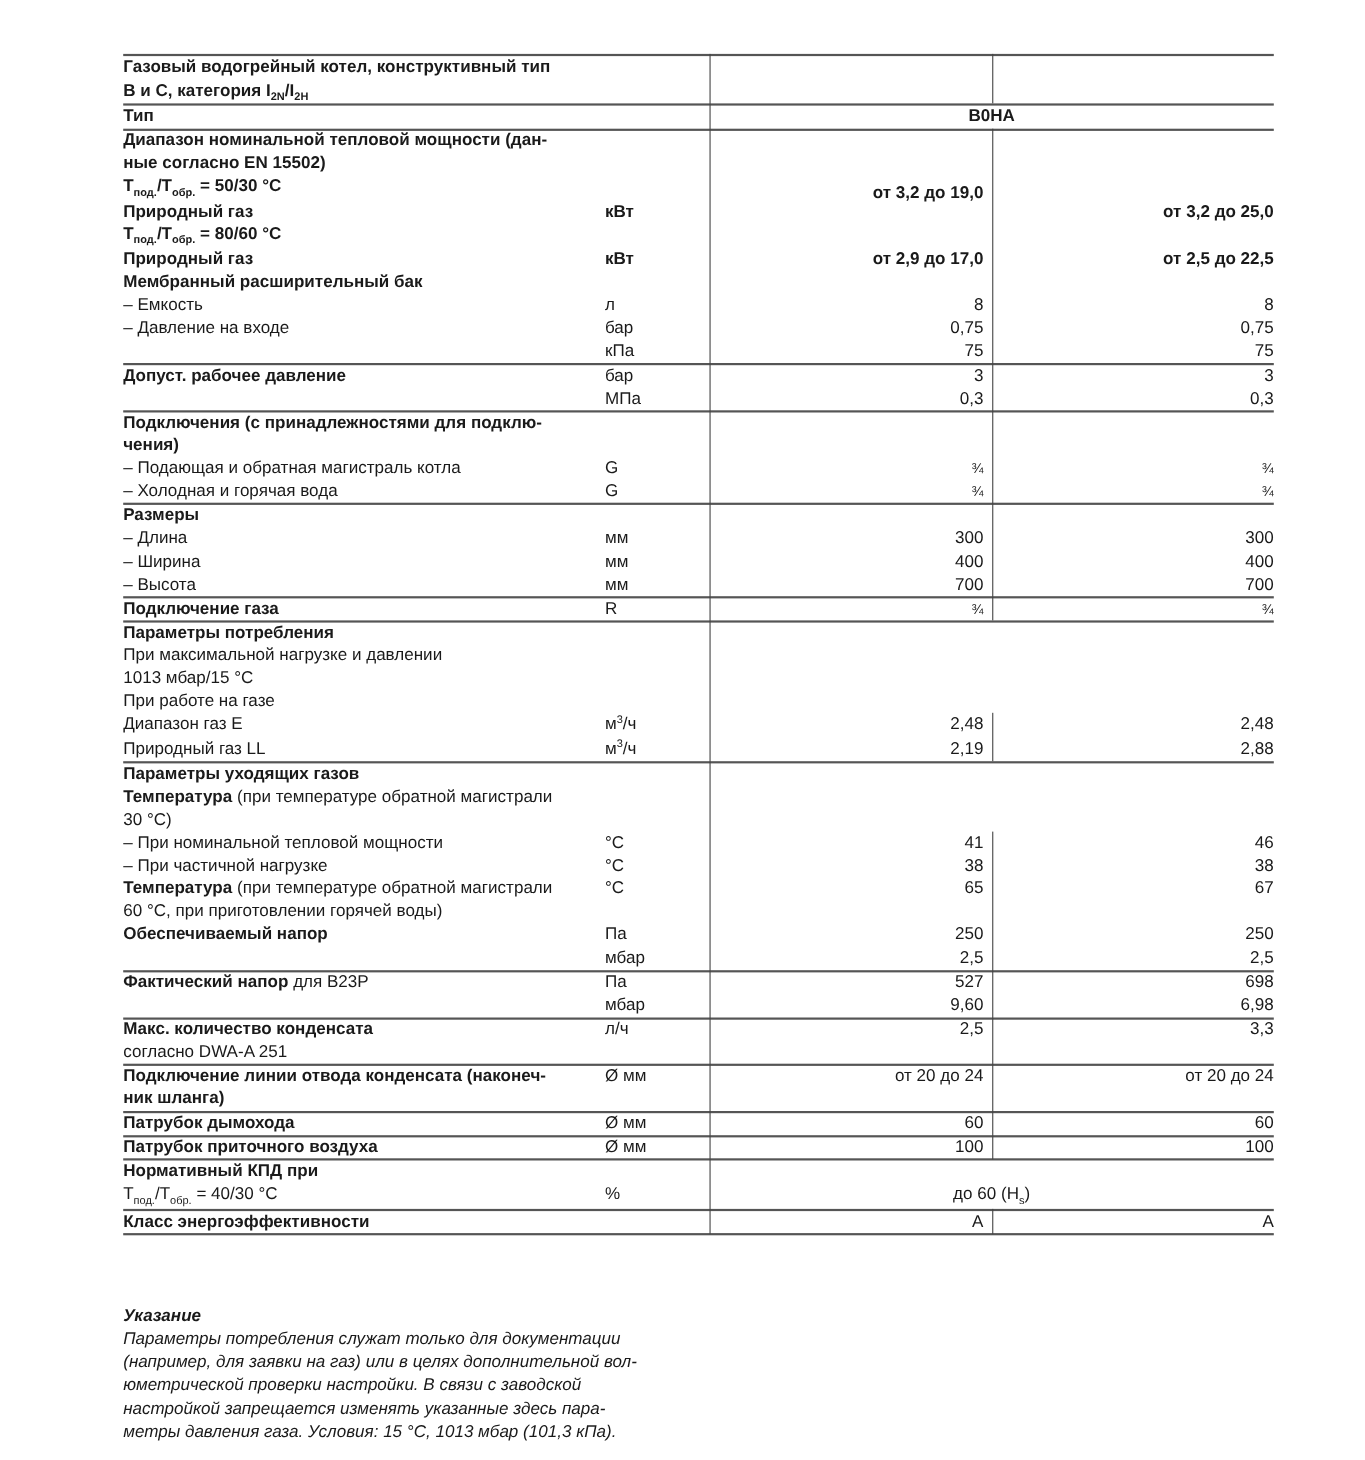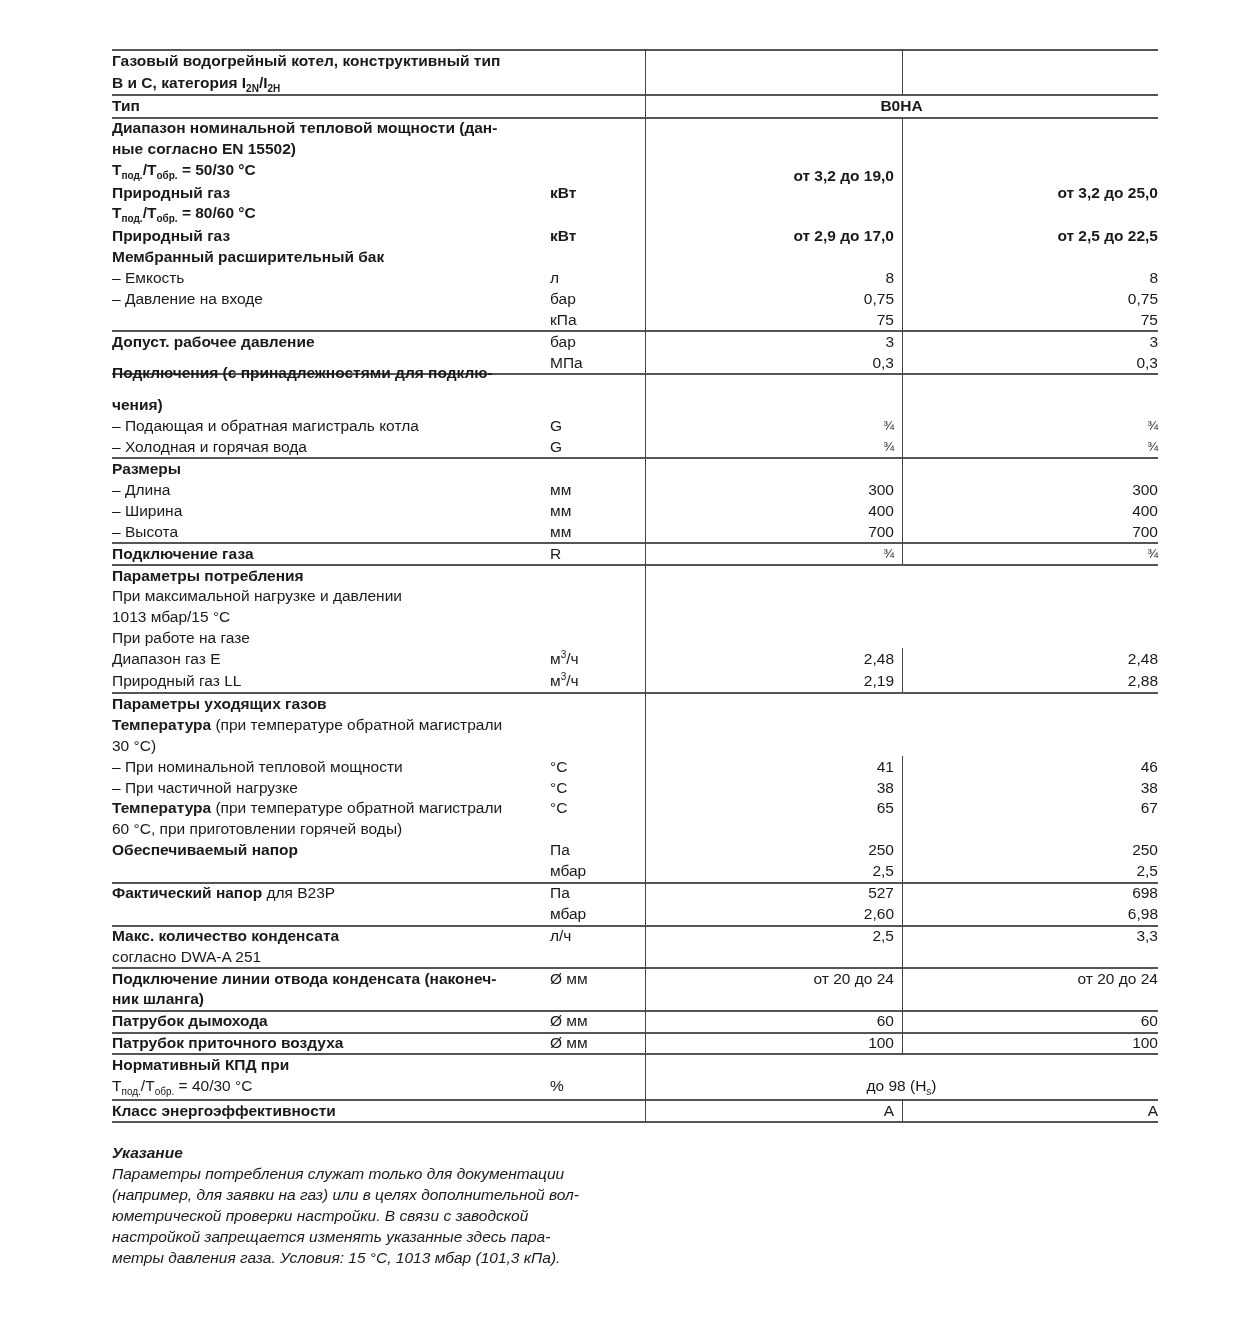--- a/index.html
+++ b/index.html
@@ -7,21 +7,21 @@
          font-family:"Liberation Sans", sans-serif; color:#1a1a1a; font-size:15.5px; }
   .hl { position:absolute; left:112px; width:1046px; height:0; border-top:2px solid #555; }
   .vl { position:absolute; width:0; border-left:1.5px solid #444; }
   .t { position:absolute; white-space:nowrap; line-height:21px; }
   .b { font-weight:bold; }
   .lbl { left:112px; }
   .unit { left:550px; }
   .v1 { right:347px; text-align:right; }
   .v2 { right:83px; text-align:right; }
   sub, sup { font-size:10px; line-height:0; }
-  .note { position:absolute; left:112px; width:520px; font-style:italic; line-height:21px; font-size:15.5px; }
+  .note { position:absolute; left:112px; width:520px; font-style:italic; line-height:21px; font-size:15.5px;margin-top:44px; }
   .frac { font-size:13px; }
 </style>
 </head>
 <body>
 
 <div>
 
   <div class="hl" style="top:49px"></div>
   <div class="hl" style="top:94px"></div>
   <div class="hl" style="top:117px"></div>
@@ -79,21 +79,21 @@
   <div class="t v2" style="top:309px">75</div>
 
   <div class="t lbl b" style="top:331px">Допуст. рабочее давление</div>
   <div class="t unit" style="top:331px">бар</div>
   <div class="t v1" style="top:331px">3</div>
   <div class="t v2" style="top:331px">3</div>
   <div class="t unit" style="top:352px">МПа</div>
   <div class="t v1" style="top:352px">0,3</div>
   <div class="t v2" style="top:352px">0,3</div>
 
-  <div class="t lbl b" style="top:362px">Подключения (с принадлежностями для подклю-</div>
+  <div class="t lbl b" style="top:374px">Подключения (с принадлежностями для подклю-</div>
   <div class="t lbl b" style="top:394px">чения)</div>
   <div class="t lbl" style="top:415px">– Подающая и обратная магистраль котла</div>
   <div class="t unit" style="top:415px">G</div>
   <div class="t v1 frac" style="top:415px">¾</div>
   <div class="t v2 frac" style="top:415px">¾</div>
   <div class="t lbl" style="top:436px">– Холодная и горячая вода</div>
   <div class="t unit" style="top:436px">G</div>
   <div class="t v1 frac" style="top:436px">¾</div>
   <div class="t v2 frac" style="top:436px">¾</div>
 
@@ -151,21 +151,21 @@
   <div class="t v2" style="top:839px">250</div>
   <div class="t unit" style="top:860px">мбар</div>
   <div class="t v1" style="top:860px">2,5</div>
   <div class="t v2" style="top:860px">2,5</div>
 
   <div class="t lbl" style="top:882px"><b>Фактический напор</b><span> для B23P</span></div>
   <div class="t unit" style="top:882px">Па</div>
   <div class="t v1" style="top:882px">527</div>
   <div class="t v2" style="top:882px">698</div>
   <div class="t unit" style="top:903px">мбар</div>
-  <div class="t v1" style="top:903px">2,60</div>
+  <div class="t v1" style="top:903px">9,60</div>
   <div class="t v2" style="top:903px">6,98</div>
 
   <div class="t lbl b" style="top:925px">Макс. количество конденсата</div>
   <div class="t unit" style="top:925px">л/ч</div>
   <div class="t v1" style="top:925px">2,5</div>
   <div class="t v2" style="top:925px">3,3</div>
   <div class="t lbl" style="top:946px">согласно DWA-A 251</div>
 
   <div class="t lbl b" style="top:968px">Подключение линии отвода конденсата (наконеч-</div>
   <div class="t lbl b" style="top:988px">ник шланга)</div>
@@ -179,21 +179,21 @@
   <div class="t v2" style="top:1010px">60</div>
 
   <div class="t lbl b" style="top:1032px">Патрубок приточного воздуха</div>
   <div class="t unit" style="top:1032px">Ø мм</div>
   <div class="t v1" style="top:1032px">100</div>
   <div class="t v2" style="top:1032px">100</div>
 
   <div class="t lbl b" style="top:1054px">Нормативный КПД при</div>
   <div class="t lbl" style="top:1075px"><span>T</span><sub>под.</sub><span>/T</span><sub>обр.</sub><span> = 40/30 °C</span></div>
   <div class="t unit" style="top:1075px">%</div>
-  <div class="t" style="top:1075px; left:645px; width:513px; text-align:center"><span>до 98 (H</span><sub>s</sub><span>)</span></div>
+  <div class="t" style="top:1075px; left:645px; width:513px; text-align:center"><span>до 60 (H</span><sub>s</sub><span>)</span></div>
 
   <div class="t lbl b" style="top:1100px">Класс энергоэффективности</div>
   <div class="t v1" style="top:1100px">A</div>
   <div class="t v2" style="top:1100px">A</div>
 </div>
 
 <div class="note" style="top:1142px">
   <div class="b">Указание</div>
   <div>Параметры потребления служат только для документации</div>
   <div>(например, для заявки на газ) или в целях дополнительной вол-</div>

